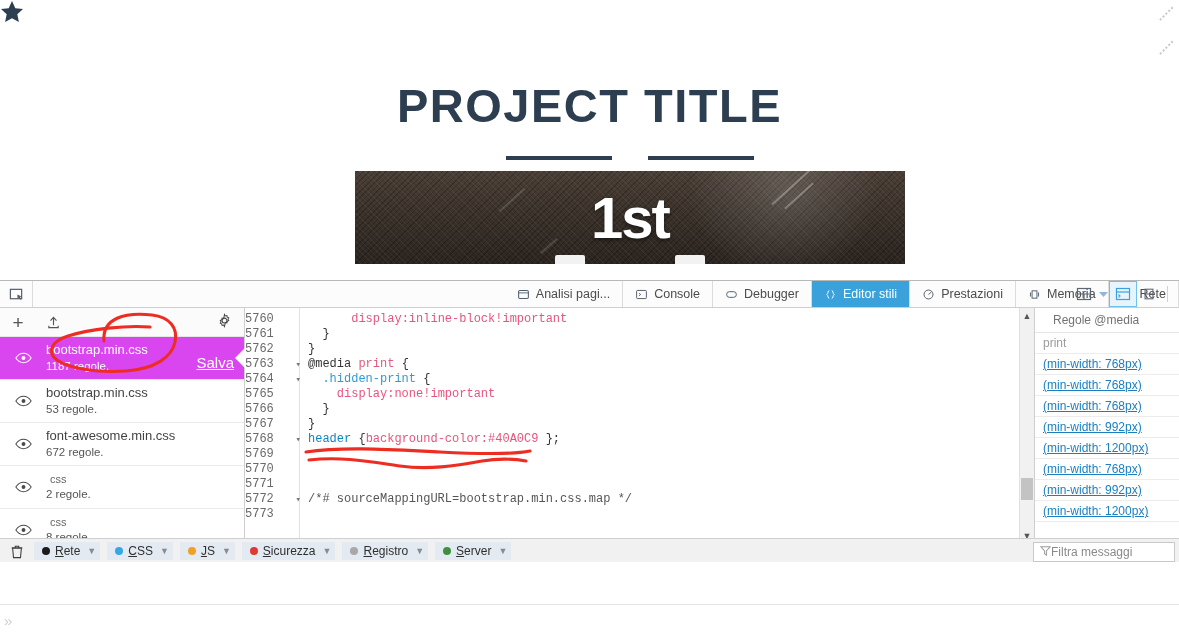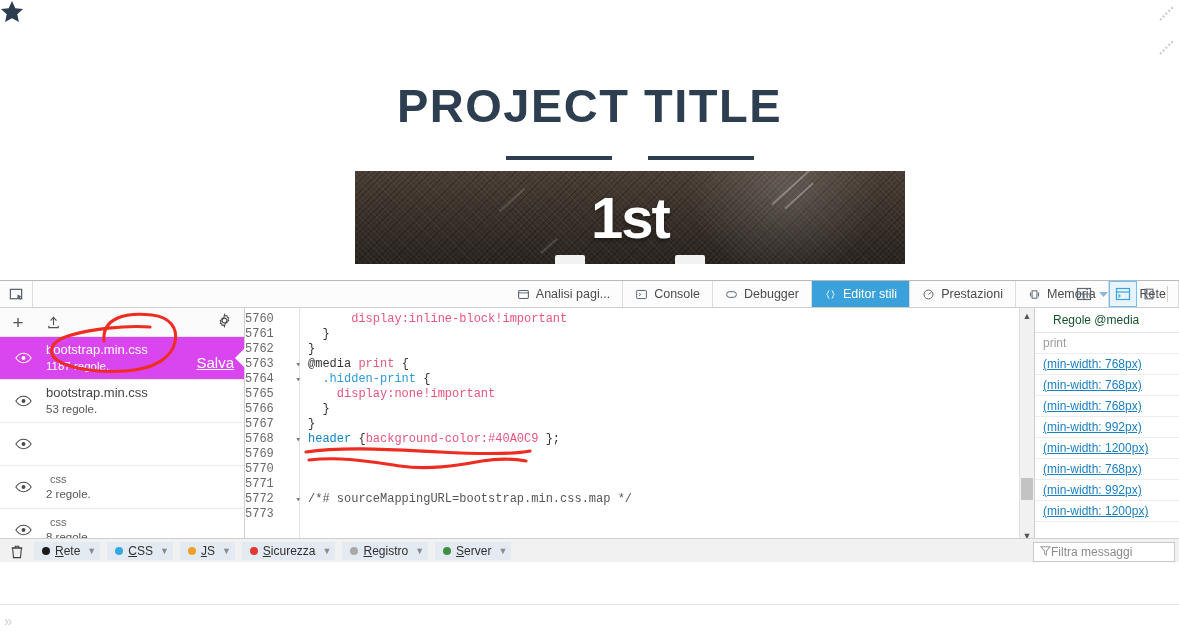--- a/index.html
+++ b/index.html
@@ -86,21 +86,21 @@
   .hscroll .ar{width:18px;text-align:center;color:#666;font-size:11px;}
   .hscroll .track{flex:1;height:17px;position:relative;}
   .hscroll .thumb{position:absolute;left:10px;top:1px;width:85px;height:15px;background:#c6c6c6;}
   .vscroll{position:absolute;right:0;top:0;width:14px;bottom:20px;background:#f1f1f1;border-left:1px solid #e0e0e0;}
   .vscroll .ar{height:15px;display:flex;align-items:center;justify-content:center;color:#555;font-size:9px;}
   .vscroll .ar.bot{position:absolute;bottom:0;left:0;right:0;}
   .vscroll .thumb{position:absolute;left:1px;right:1px;top:170px;height:22px;background:#c3c3c3;}
 
   
   .media{width:144px;background:#fff;border-left:1px solid #cfcfcf;position:relative;overflow:hidden;}
-  .media-head{height:24px;display:flex;align-items:center;padding-left:18px;font-size:12px;color:#14532d;border-bottom:1px solid #e6e6e6;}
+  .media-head{height:24px;display:flex;align-items:center;padding-left:18px;font-size:12px;color:#737373;border-bottom:1px solid #e6e6e6;}
   .mrow{height:20px;display:flex;align-items:center;padding-left:8px;border-bottom:1px solid #ececec;font-size:12px;}
   .mrow .lnk{color:#1a7fc1;text-decoration:underline;white-space:nowrap;}
   .mrow .gr{color:#9b9b9b;}
 
   
   .statusbar{position:absolute;left:0;bottom:0;width:1179px;height:24px;background:#f1f1f1;border-top:1px solid #cfcfcf;
     display:flex;align-items:center;}
   .sb-trash{width:34px;display:flex;align-items:center;justify-content:center;}
   .filt{display:flex;align-items:center;gap:5px;height:18px;padding:0 4px 0 8px;background:#e3eaf2;margin-right:7px;}
   .filt .dot{width:8px;height:8px;border-radius:50%;display:inline-block;}
@@ -305,20 +305,24 @@
             <span class="ct">53 regole.</span>
           </div>
         </div>
 
         <div class="sheet">
           <div class="eye">
             <svg width="17" height="12" viewBox="0 0 20 13">
                 <path d="M1 6.5C4 2 7 1 10 1s6 1 9 5.5C16 11 13 12 10 12S4 11 1 6.5z" fill="none" stroke="#4a4a4a" stroke-width="1.2"></path>
                 <circle cx="10" cy="6.5" r="2.3" fill="#4a4a4a"></circle>
               </svg>
+          </div>
+          <div class="meta">
+            <span class="nm">font-awesome.min.css</span>
+            <span class="ct">672 regole.</span>
           </div>
         </div>
 
         <div class="sheet inline">
           <div class="eye">
             <svg width="17" height="12" viewBox="0 0 20 13">
                 <path d="M1 6.5C4 2 7 1 10 1s6 1 9 5.5C16 11 13 12 10 12S4 11 1 6.5z" fill="none" stroke="#4a4a4a" stroke-width="1.2"></path>
                 <circle cx="10" cy="6.5" r="2.3" fill="#4a4a4a"></circle>
               </svg>
           </div>

